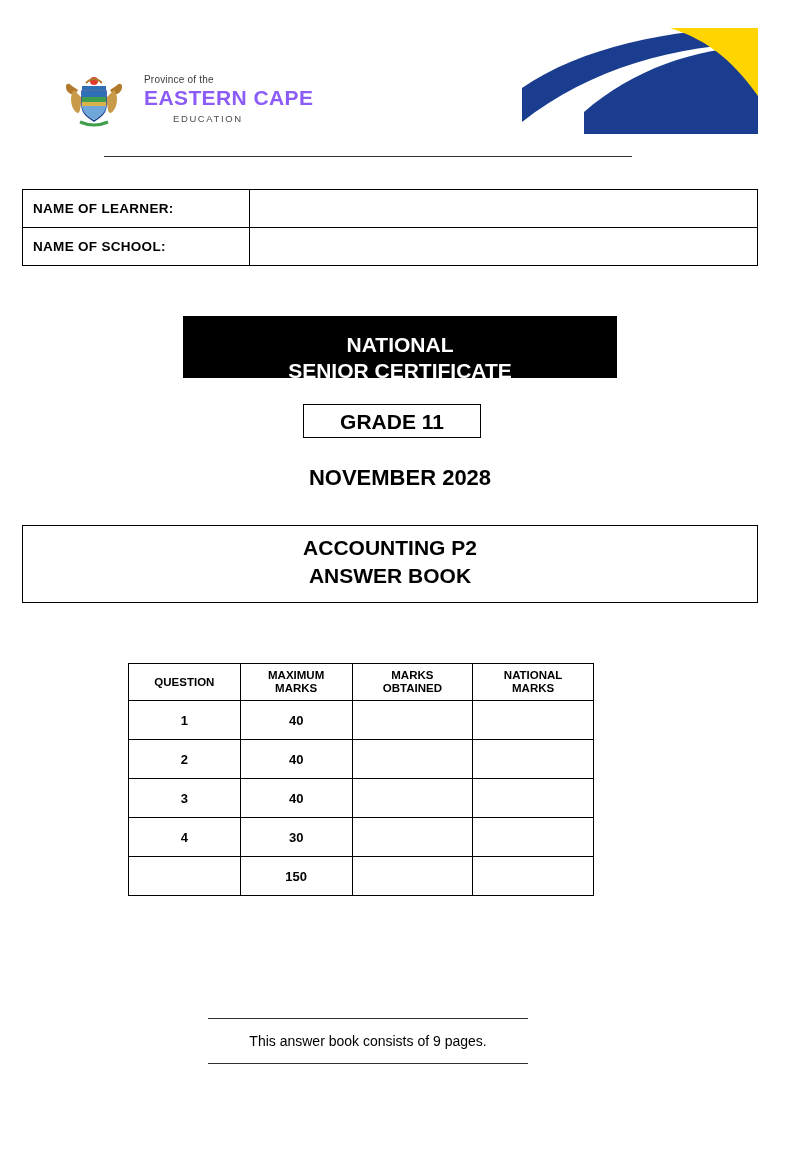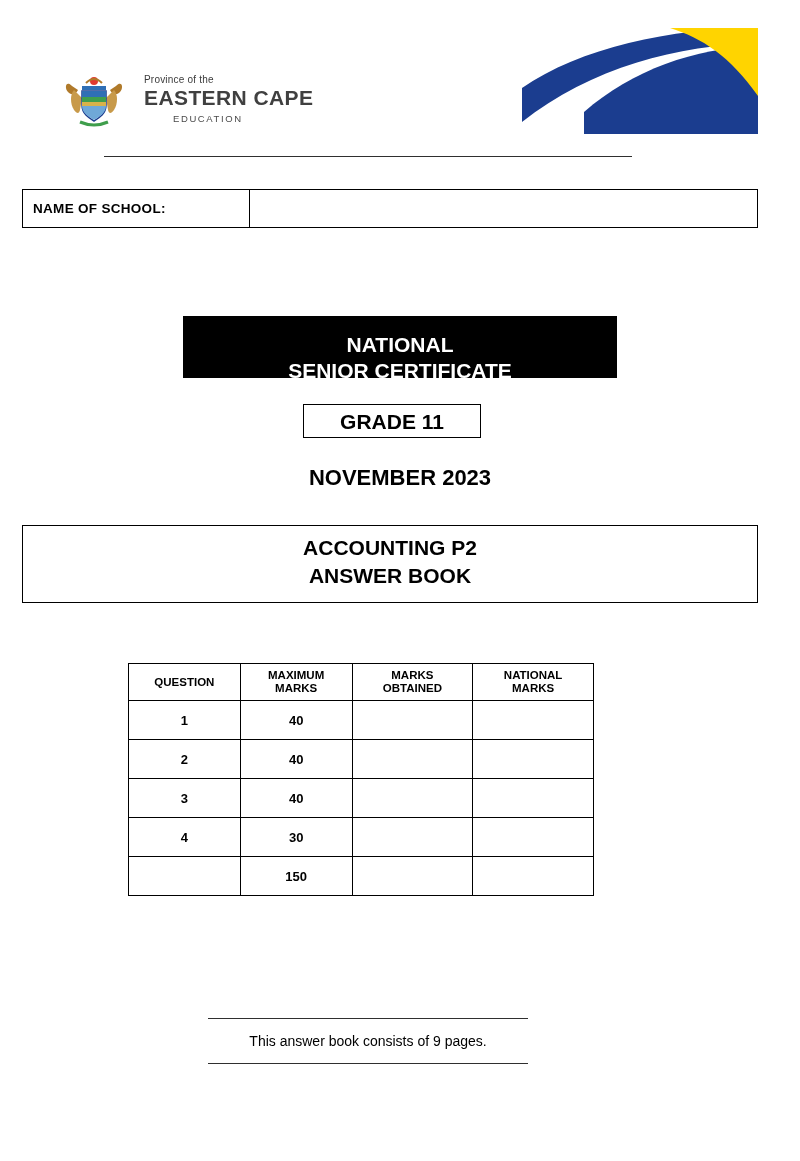--- a/index.html
+++ b/index.html
@@ -56,21 +56,21 @@
   }
   .prov-small {
     font-size: 10px;
     color: #3b3b3b;
     letter-spacing: 0.2px;
     line-height: 11px;
   }
   .prov-main {
     font-size: 21px;
     font-weight: bold;
-    color: #404040;
+    color: #8b5cf6;
     letter-spacing: 0.4px;
     line-height: 24px;
     margin-top: 1px;
   }
   .prov-edu {
     font-size: 9.5px;
     color: #4a4a4a;
     letter-spacing: 1.6px;
     margin-top: 3px;
     margin-left: 29px;
@@ -242,35 +242,39 @@
         <div class="prov-small">Province of the</div>
         <div class="prov-main">EASTERN CAPE</div>
         <div class="prov-edu">EDUCATION</div>
       </div>
 
       <div class="header-rule"></div>
     </div>
 
     <table class="name-table">
       <tbody>
+          <tr>
+        <td class="label">NAME OF LEARNER:</td>
+        <td class="value"></td>
+      </tr>
       <tr>
         <td class="label">NAME OF SCHOOL:</td>
         <td class="value"></td>
       </tr>
     </tbody>
       </table>
 
     <div class="nsc-bar">
       <div>NATIONAL</div>
       <div>SENIOR CERTIFICATE</div>
     </div>
 
     <div class="grade-box">GRADE 11</div>
 
-    <div class="exam-date">NOVEMBER 2023</div>
+    <div class="exam-date">NOVEMBER 2028</div>
 
     <div class="subject-box">
       <div>ACCOUNTING P2</div>
       <div>ANSWER BOOK</div>
     </div>
 
     <table class="marks-table">
       <colgroup>
         <col class="c1">
           <col class="c2">

